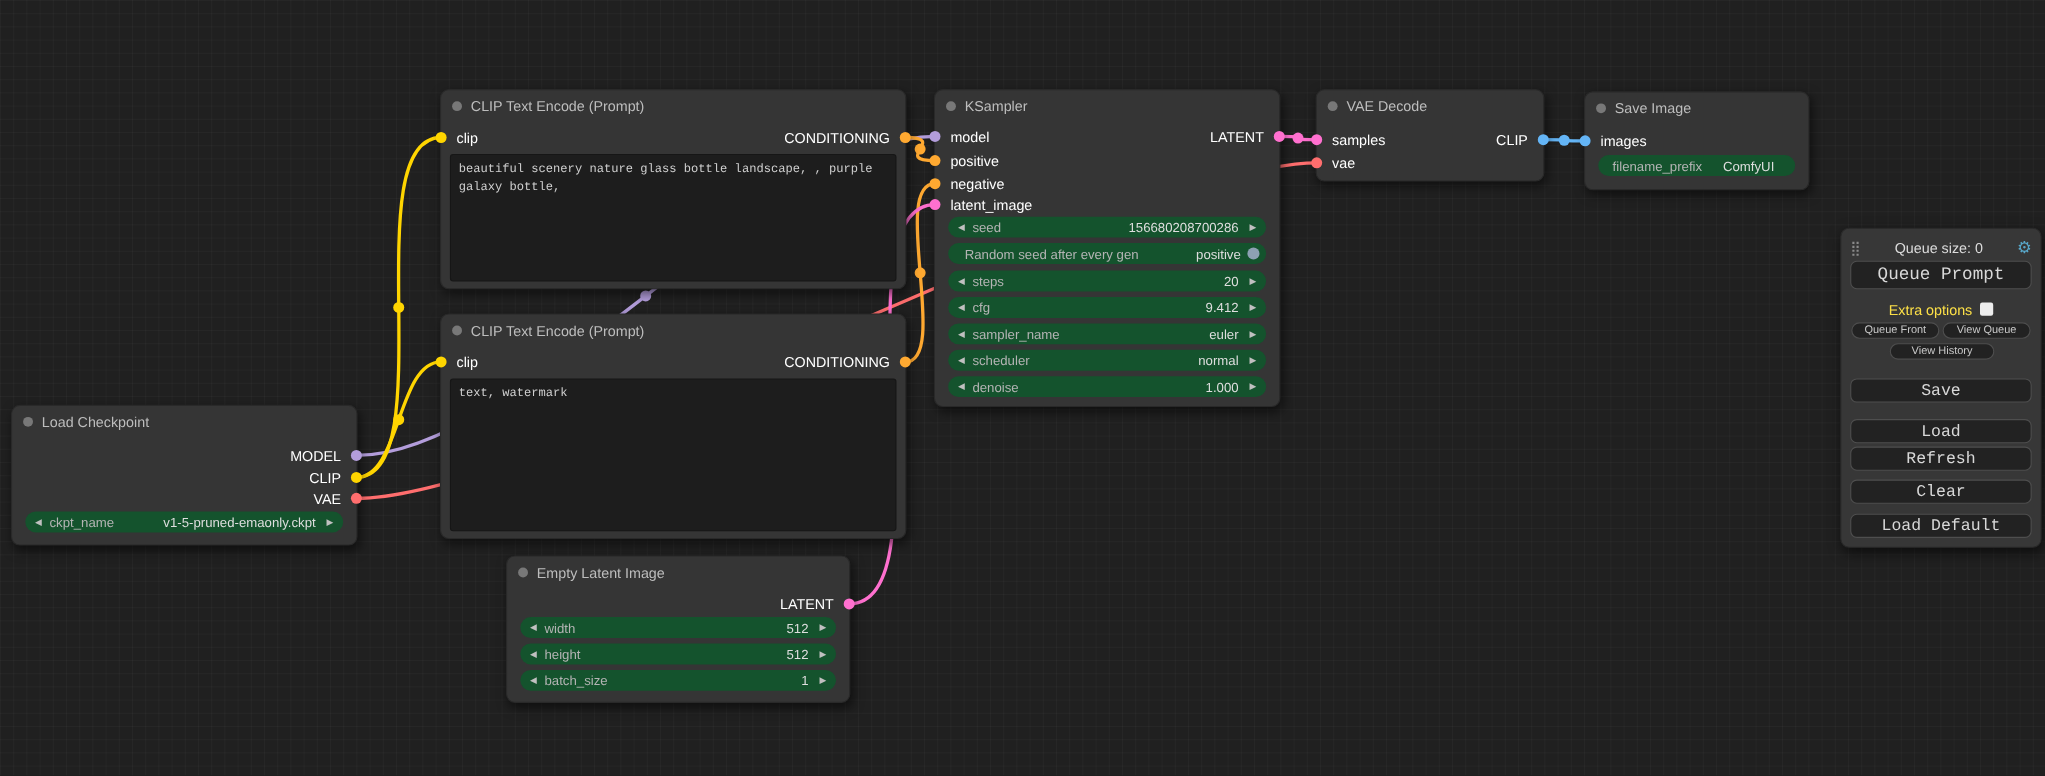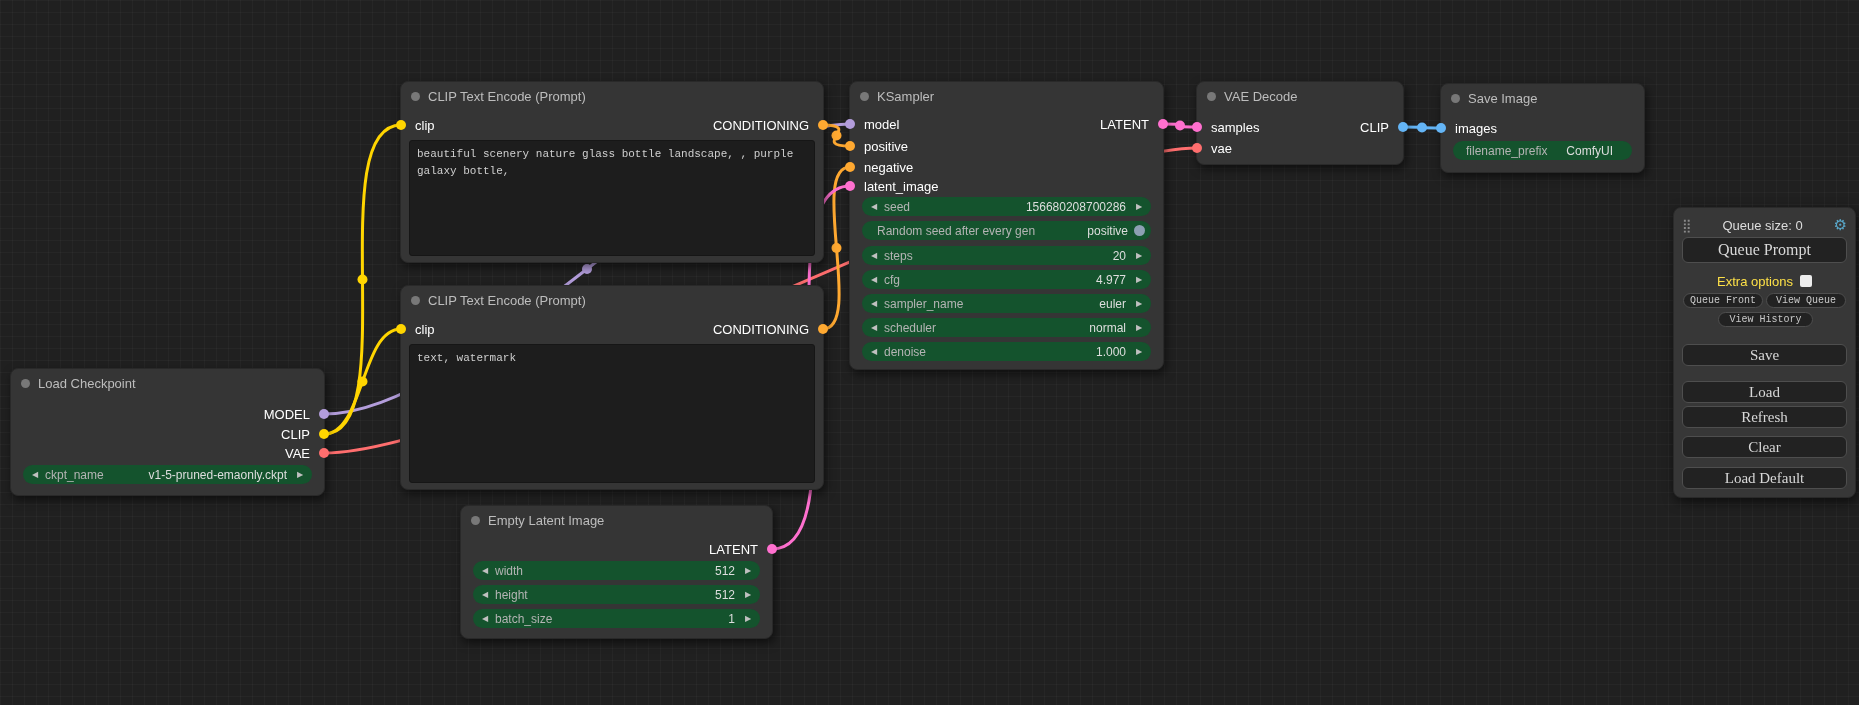--- a/index.html
+++ b/index.html
@@ -70,33 +70,33 @@
   .menu-header {
     position:absolute; top:8px; left:8px; right:8px; height:18px;
     display:flex; align-items:center;
   }
   .drag-handle { color:#8a8a8a; font-size:13px; cursor:grab; flex:none; }
   .queue-size { flex:1; text-align:center; font-size:13px; color:#dcdcdc; }
   .gear { flex:none; font-size:15px; color:#58a6c8; cursor:pointer; }
   .mbtn {
     position:absolute; left:8px; right:8px; height:22px;
     background:#222222; border:1px solid #4e4e4e; border-radius:6px;
-    color:#d8d8d8; font-size:15px; font-family:Liberation Serif, serif; cursor:pointer;
+    color:#d8d8d8; font-size:15px; font-family:Liberation Mono, monospace; cursor:pointer;
   }
   .mbtn.big { height:26px; font-size:16px; }
   .extra-row {
     position:absolute; top:66px; left:0; right:0; height:14px;
     display:flex; align-items:center; justify-content:center; gap:7px;
     font-size:13px; color:#fde047;
   }
   .checkbox { width:12px; height:12px; background:#ededed; border-radius:2px; cursor:pointer; }
   .pill {
     position:absolute; height:15px;
     background:#222222; border:1px solid #4e4e4e; border-radius:8px;
-    color:#c9c9c9; font-size:10px; font-family:Liberation Mono, monospace; cursor:pointer;
+    color:#c9c9c9; font-size:10px; font-family:Liberation Sans, sans-serif; cursor:pointer;
     line-height:1; padding:0;
   }
 </style>
 </head>
 <body>
 
 <div id="canvas">
   <svg id="wires" width="1859" height="705">
       <path d="M 324 414 C 474.1615796400664 414, 699.8384203599336 124, 850 124" fill="none" stroke="#B39DDB" stroke-width="3" stroke-linecap="round"></path>
       <circle cx="587" cy="269" r="5" fill="#B39DDB"></circle>
@@ -236,21 +236,21 @@
     </div>
     <div class="widget" style="top:164px">
       <span class="warrow">◀</span>
       <span class="wlabel">steps</span>
       <span class="wvalue">20</span>
       <span class="warrow">▶</span>
     </div>
     <div class="widget" style="top:188px">
       <span class="warrow">◀</span>
       <span class="wlabel">cfg</span>
-      <span class="wvalue">4.977</span>
+      <span class="wvalue">9.412</span>
       <span class="warrow">▶</span>
     </div>
     <div class="widget" style="top:212px">
       <span class="warrow">◀</span>
       <span class="wlabel">sampler_name</span>
       <span class="wvalue">euler</span>
       <span class="warrow">▶</span>
     </div>
     <div class="widget" style="top:236px">
       <span class="warrow">◀</span>

